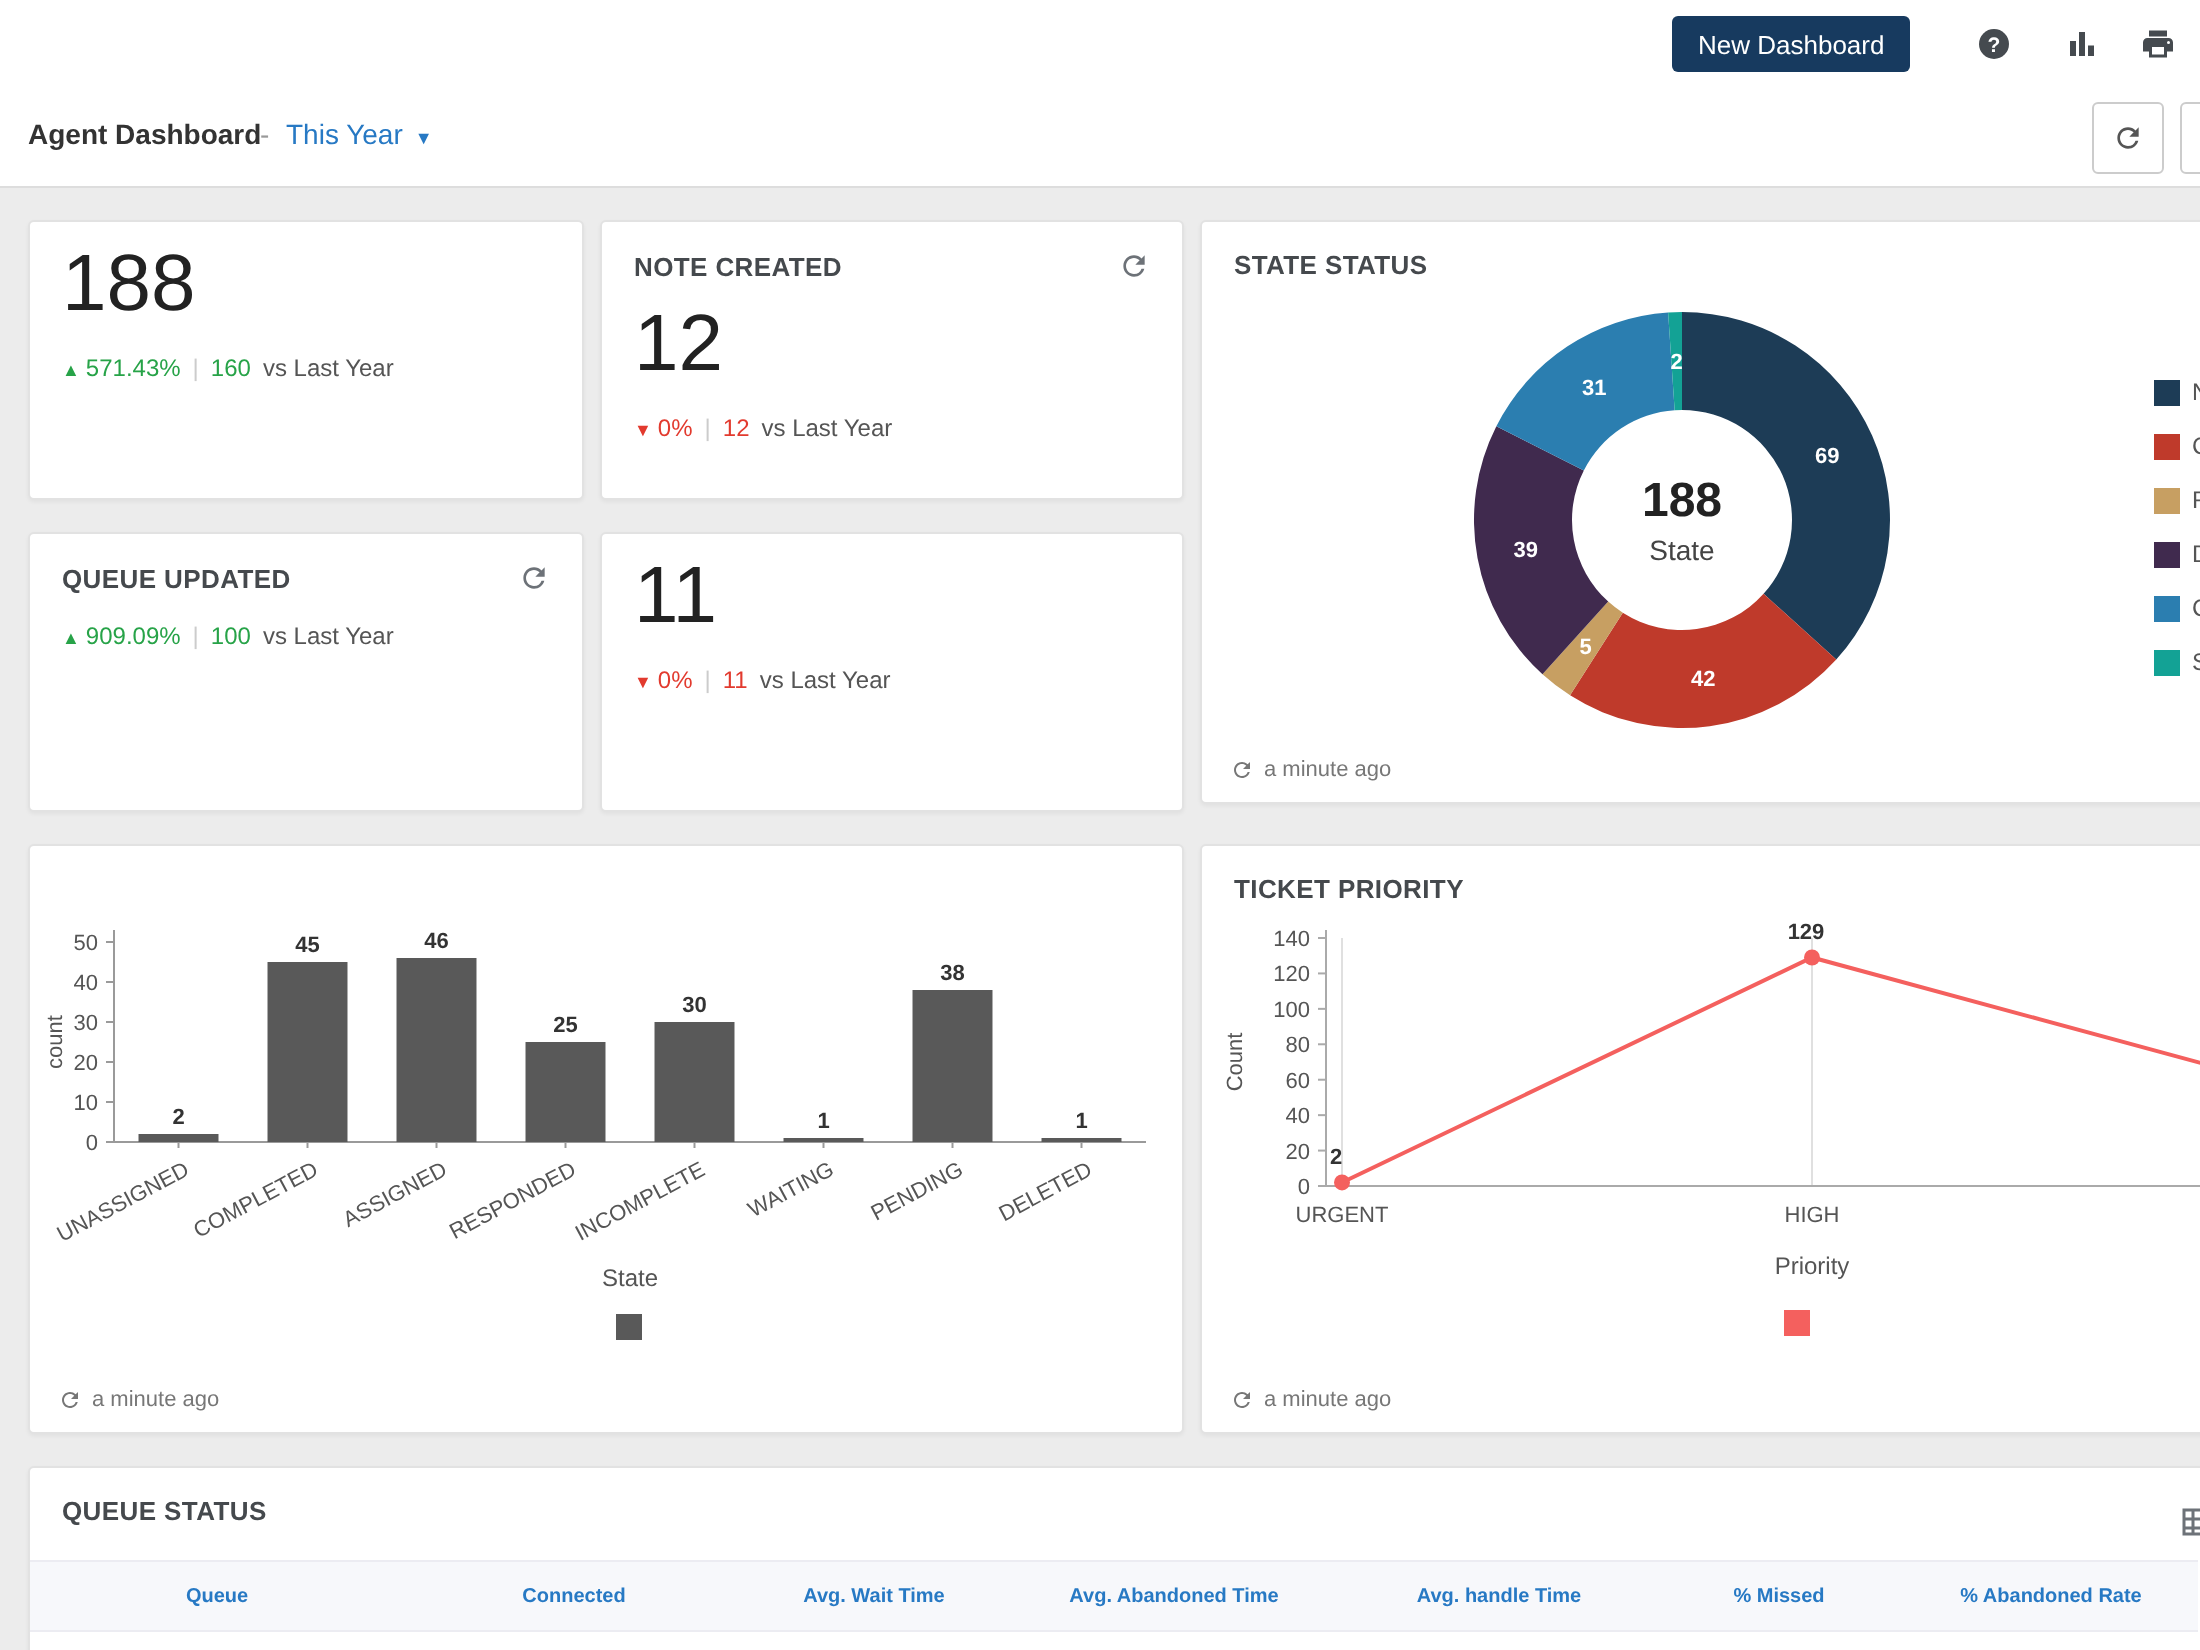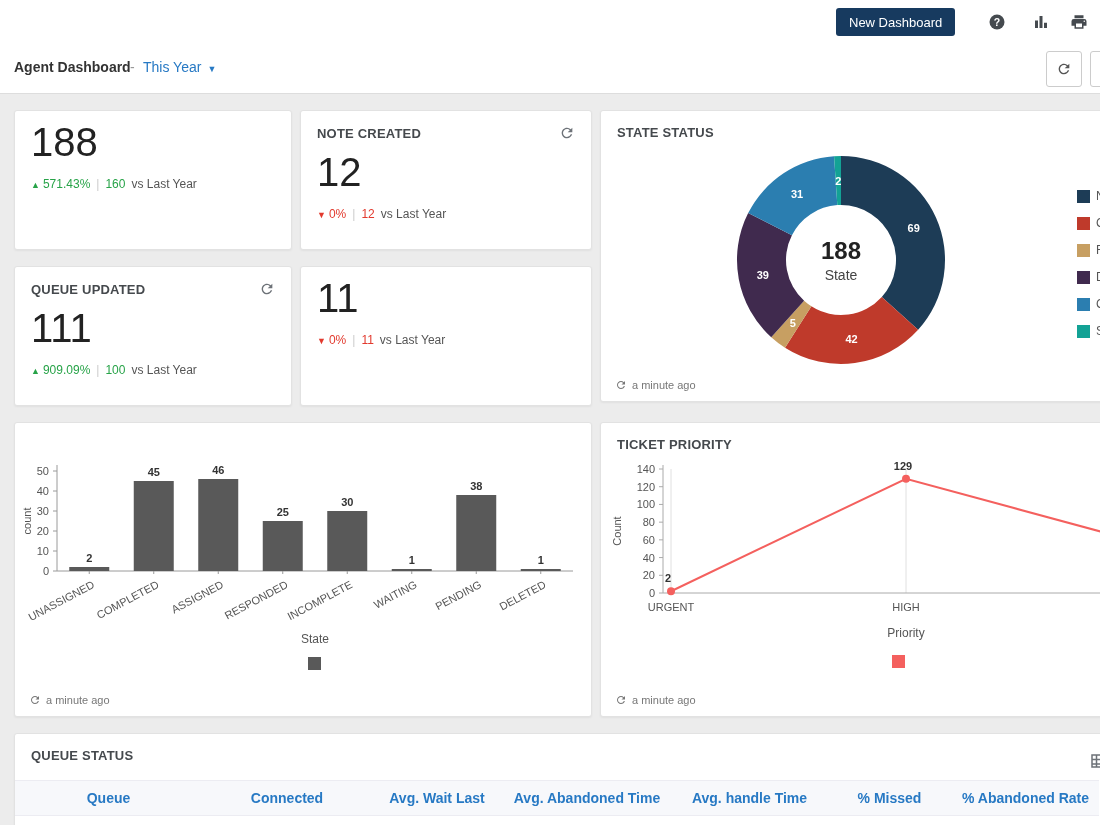--- a/index.html
+++ b/index.html
@@ -50,21 +50,21 @@
   .donut-legend{position:absolute;left:476px;top:78px;display:flex;flex-direction:column;gap:13px;}
   .lg-item{display:flex;align-items:center;gap:6px;cursor:pointer;}
   .lg-swatch{width:13px;height:13px;display:inline-block;}
   .lg-label{font-size:12px;color:#555;white-space:nowrap;}
   
   .updated{position:absolute;left:14px;bottom:10px;display:flex;align-items:center;gap:5px;font-size:11px;color:#777;}
   .updated svg{width:12px;height:12px;color:#777;}
   
   .qs-table{position:absolute;left:0;top:46px;width:1084px;border-collapse:collapse;table-layout:fixed;}
   .qs-table th{background:#f7f8fb;border-top:1px solid #ececf2;border-bottom:1px solid #ececf2;
-    color:#2779c4;font-size:14px;font-weight:bold;height:34px;text-align:center;padding:0 4px;cursor:pointer;}
+    color:#2779c4;font-size:10px;font-weight:bold;height:34px;text-align:center;padding:0 4px;cursor:pointer;}
   .qs-partial-icon{position:absolute;top:18px;left:1074px;color:#6d7278;}
   .qs-partial-icon svg{width:18px;height:18px}
 </style>
 </head>
 <body>
 
 <svg width="0" height="0" style="position:absolute" aria-hidden="true">
   <defs>
     <symbol id="ic-refresh" viewBox="0 0 24 24">
       <path d="M17.65 6.35A7.95 7.95 0 0 0 12 4c-4.42 0-7.99 3.58-7.99 8s3.57 8 7.99 8c3.73 0 6.84-2.55 7.73-6h-2.08a5.99 5.99 0 0 1-5.65 4c-3.31 0-6-2.69-6-6s2.69-6 6-6c1.66 0 3.14.69 4.22 1.78L13 11h7V4l-2.35 2.35z"></path>
@@ -151,21 +151,20 @@
 
 <div class="card" style="left:14px;top:266px;width:276px;height:138px">
   <div class="card-head">
     <span class="card-title">QUEUE UPDATED</span>
     <span class="icon-btn">
         <svg class="icon">
           <use href="#ic-refresh"></use>
         </svg>
       </span>
   </div>
-  <div class="stat-value">111</div>
   <div class="stat-sub">
     <span class="trend up"><span class="tri">▲</span><span>909.09%</span></span>
     <span class="sub-divider">|</span>
     <span class="prev up">100</span>
     <span class="vs-label">vs Last Year</span>
   </div>
 </div>
 
 <div class="card" style="left:300px;top:266px;width:290px;height:138px">
   <div class="stat-value">11</div>
@@ -363,21 +362,21 @@
         <col style="width:130px">
         <col style="width:170px">
       <col style="width:155px">
         <col style="width:125px">
         <col style="width:147px">
     </colgroup>
     <thead>
       <tr>
         <th>Queue</th>
         <th>Connected</th>
-        <th>Avg. Wait Last</th>
+        <th>Avg. Wait Time</th>
         <th>Avg. Abandoned Time</th>
         <th>Avg. handle Time</th>
         <th>% Missed</th>
         <th>% Abandoned Rate</th>
       </tr>
     </thead>
   </table>
 </div>
 
 </body></html>

